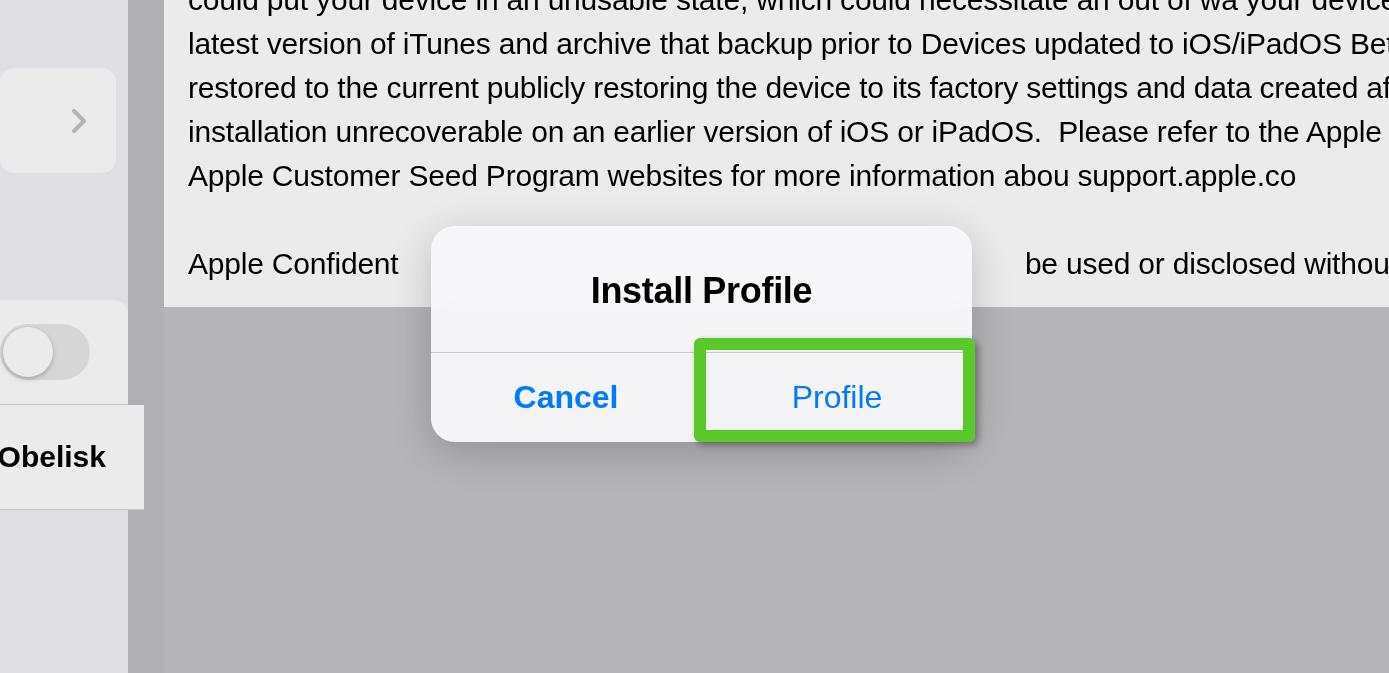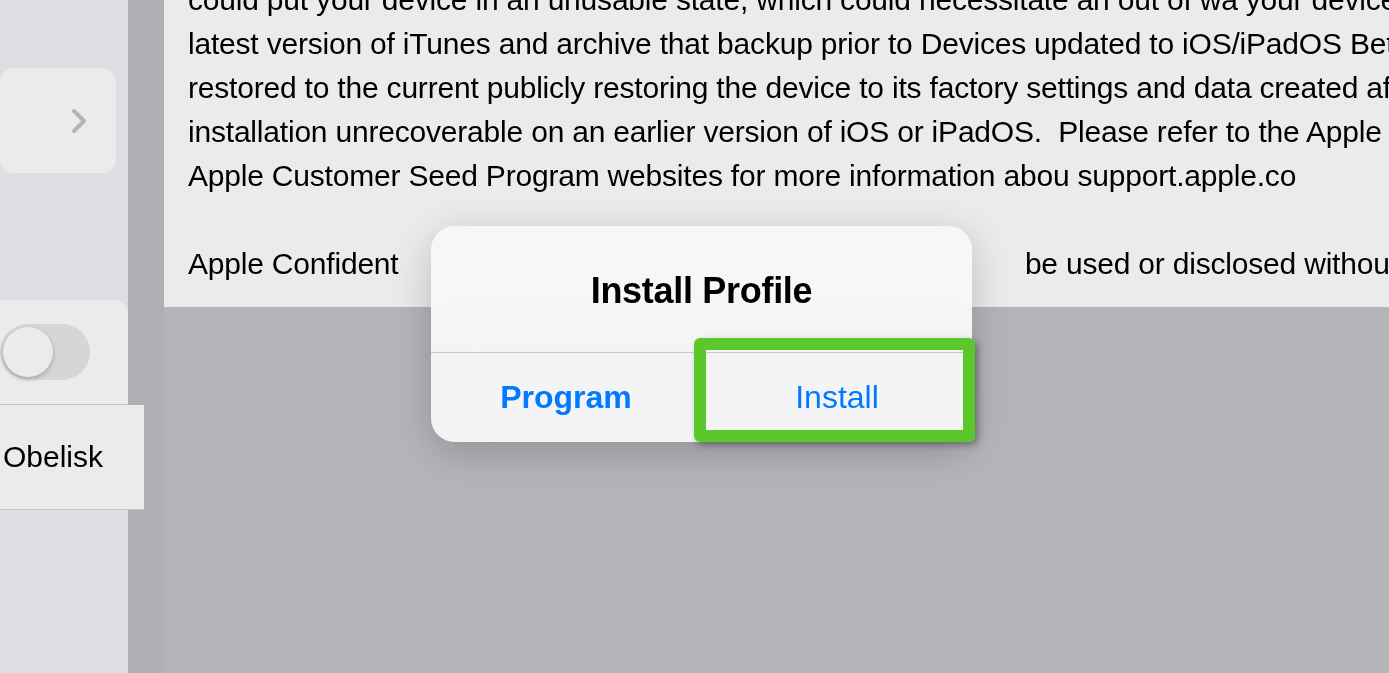--- a/index.html
+++ b/index.html
@@ -45,27 +45,28 @@
     .content-footer {
       flex: 1;
       background: #c5c5ca;
     }
     .sidebar-row {
       background: #ffffff;
       width: 144px;
       height: 105px;
       display: flex;
       align-items: center;
-      justify-content: center;
+      justify-content: flex-end;
       padding-right: 38px;
       font-size: 30px;
       color: #000;
       position: absolute;
       left: 0;
       border-bottom: 1px solid #d6d6db;
+      font-weight: bold;
     }
     .chevron-card {
       position: absolute;
       top: 68px;
       left: 0;
       width: 116px;
       height: 105px;
       background: #ffffff;
       border-radius: 14px;
       display: flex;
@@ -189,21 +190,21 @@
       <p style="margin-top:44px; padding-bottom:20px; white-space: pre;">Apple Confident                                                                             be used or disclosed withou 2021, Apple Inc.</p>
     </div>
     <div class="content-footer"></div>
   </div>
 </div>
 
 <div class="modal">
   <div class="modal-title">Install Profile</div>
   <div class="modal-buttons">
     <div class="modal-btn cancel">
-      <span>Program</span>
+      <span>Cancel</span>
     </div>
     <div class="modal-btn install">
-      <span>Install</span>
+      <span>Profile</span>
     </div>
   </div>
 </div>
 
 <div class="highlight"></div>
 
 </body></html>

